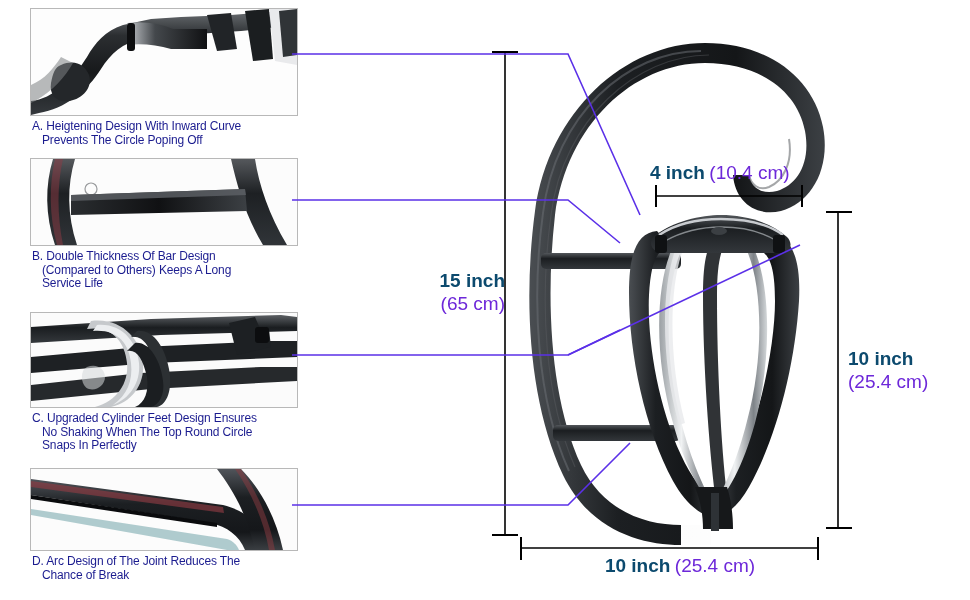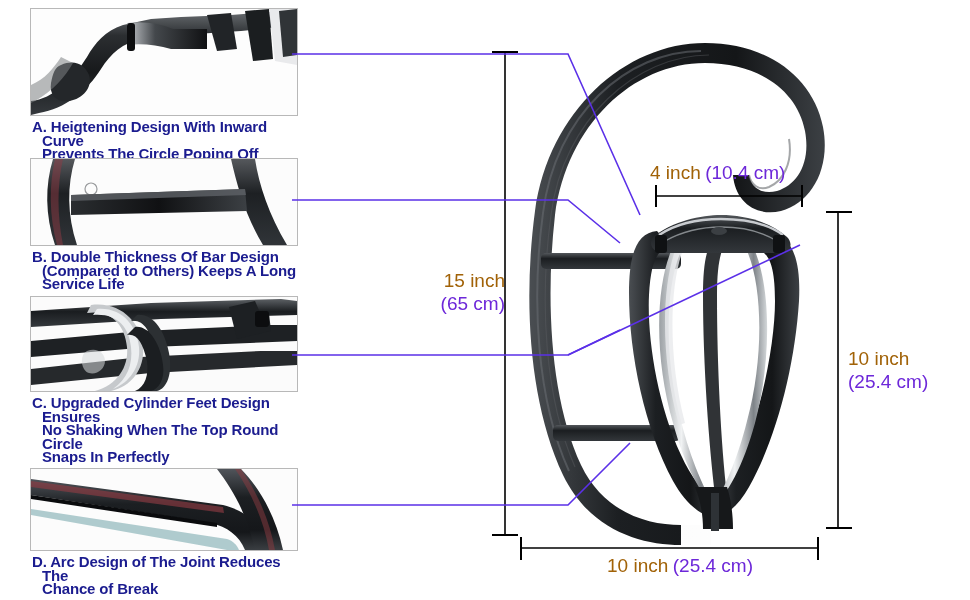--- a/index.html
+++ b/index.html
@@ -26,24 +26,24 @@
     position: relative;
     width: 100%;
     box-sizing: border-box;
     border: 1px solid #b8b8b8;
     background: #ffffff;
     overflow: hidden;
   }
   .feature-photo svg { display: block; width: 100%; height: 100%; }
   .feature-caption {
     margin-top: 4px;
-    font-size: 15px;
+    font-size: 12px;
     line-height: 13.6px;
     color: #1b1c8f;
-    font-weight: bold;
+    font-weight: normal;
     letter-spacing: -0.15px;
     white-space: pre-line;
     padding-left: 2px;
     text-indent: -10px;
     margin-left: 10px;
   }
 
   
   .leaders {
     position: absolute;
@@ -54,22 +54,22 @@
 
   
   .dim {
     position: absolute;
     color: #000000;
     text-align: right;
     white-space: nowrap;
   }
   .dim .big {
     font-size: 19px;
-    font-weight: normal;
-    color: #a16207;
+    font-weight: bold;
+    color: #0c4a6e;
   }
   .dim .sml {
     font-size: 19px;
     color: #6d28d9;
   }
   .dim-stack .big { display: block; }
   .dim-stack .sml { display: block; margin-top: 1px; }
 
   
   #product {
@@ -140,21 +140,21 @@
         <path d="M40 36 L214 30 L216 52 L40 56 Z" fill="url(#gB2)"></path>
         <path d="M40 36 L214 30 L215 36 L40 42 Z" fill="#5e6266" opacity="0.8"></path>
         <circle cx="60" cy="30" r="6" fill="none" stroke="#55585b" stroke-width="1.2" opacity="0.6"></circle>
       </svg>
     </div>
     <div class="feature-caption">B. Double Thickness Of Bar Design
 (Compared to Others) Keeps A Long
 Service Life</div>
   </div>
 
-  <div class="feature" style="top:296px;">
+  <div class="feature" style="top:312px;">
     <div class="feature-photo" style="height:96px;">
       <svg viewBox="0 0 266 94" preserveAspectRatio="none">
         <defs>
           <linearGradient id="gC1" x1="0" y1="0" x2="0" y2="1">
             <stop offset="0" stop-color="#5c6064"></stop>
             <stop offset="0.45" stop-color="#1a1d20"></stop>
             <stop offset="1" stop-color="#34383c"></stop>
           </linearGradient>
         </defs>
         <rect width="266" height="94" fill="#fbfbfb"></rect>

